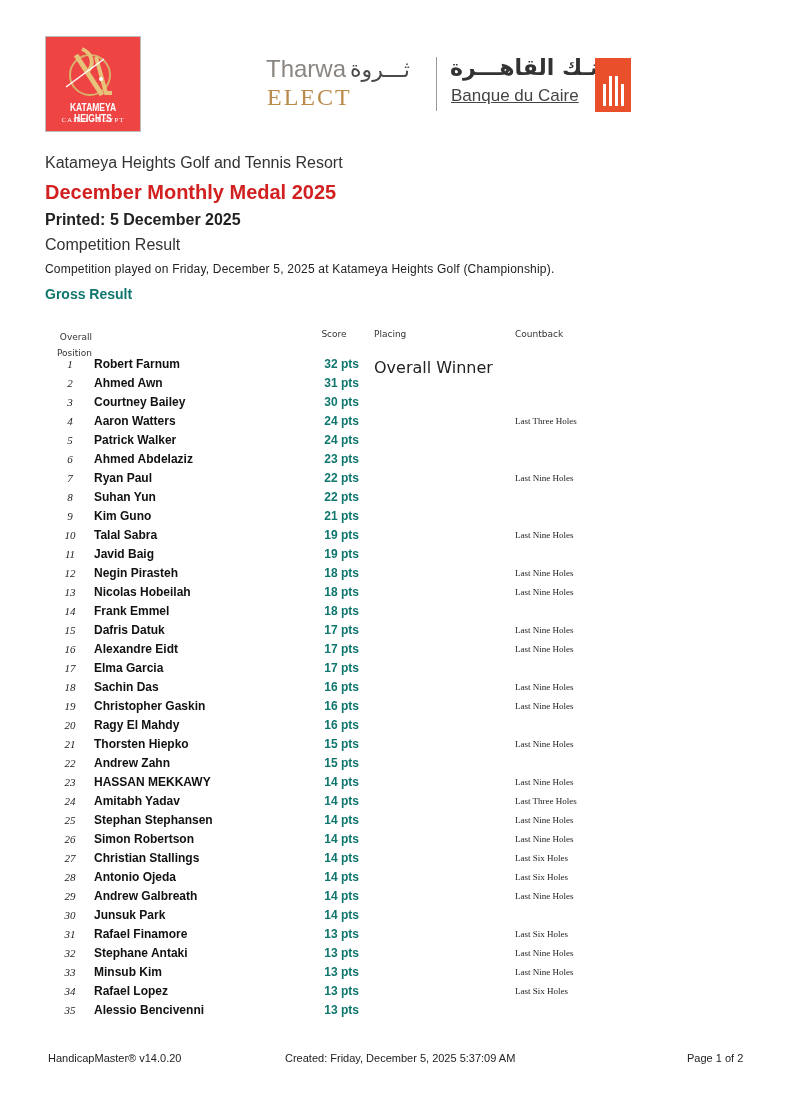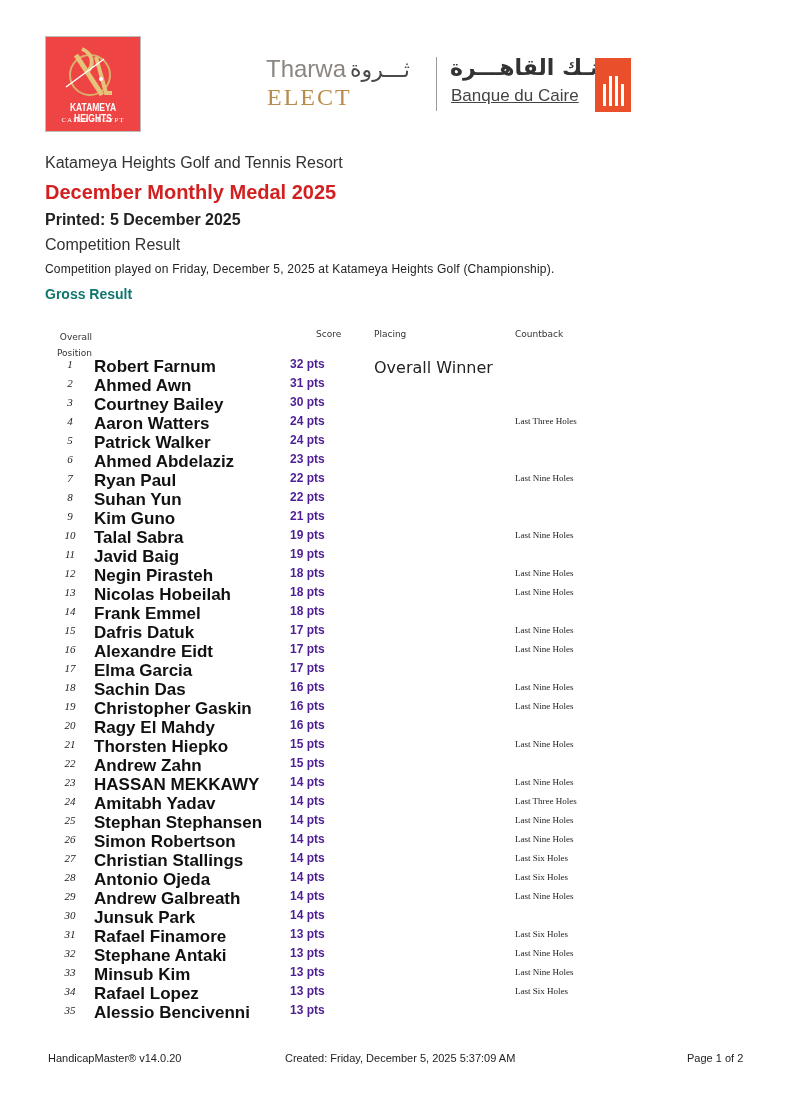--- a/index.html
+++ b/index.html
@@ -22,29 +22,29 @@
 
   .h-resort { position: absolute; left: 45px; top: 154px; font-size: 16px; color: #333; }
   .h-title { position: absolute; left: 45px; top: 181px; font-size: 20px; font-weight: bold; color: #d21f1f; }
   .h-printed { position: absolute; left: 45px; top: 211px; font-size: 16px; font-weight: bold; color: #222; }
   .h-comp { position: absolute; left: 45px; top: 236px; font-size: 16px; color: #333; }
   .h-played { position: absolute; left: 45px; top: 262px; font-size: 12px; color: #222; letter-spacing: 0.2px; }
   .h-gross { position: absolute; left: 45px; top: 286px; font-size: 14px; font-weight: bold; color: #0f766e; }
 
   .col-h { position: absolute; top: 329px; font-size: 9px; color: #333; font-family: "DejaVu Sans", sans-serif; }
   .col-pos { left: 50px; width: 42px; text-align: right; line-height: 16px; }
-  .col-score { left: 316px; width: 60px; text-align: left; }
+  .col-score { left: 304px; width: 60px; text-align: center; }
   .col-placing { left: 374px; }
   .col-cb { left: 515px; }
 
   .rows { position: absolute; left: 0; top: 355px; width: 794px; }
   .row { position: relative; height: 19px; }
   .row .pos { position: absolute; left: 50px; width: 40px; text-align: center; top: 3px; font-size: 11px; font-style: italic; font-family: "Liberation Serif", serif; color: #222; }
-  .row .name { position: absolute; left: 94px; top: 2px; font-size: 17px; font-weight: bold; color: #111; }
-  .row .score { position: absolute; left: 290px; width: 69px; top: 2px; text-align: left; font-size: 12px; font-weight: bold; color: #4c1d95; }
+  .row .name { position: absolute; left: 94px; top: 2px; font-size: 12px; font-weight: bold; color: #111; }
+  .row .score { position: absolute; left: 290px; width: 69px; top: 2px; text-align: right; font-size: 12px; font-weight: bold; color: #0f766e; }
   .row .placing { position: absolute; left: 374px; top: 3px; font-size: 16px; font-family: "DejaVu Sans", sans-serif; color: #222; }
   .row .cb { position: absolute; left: 515px; top: 4px; font-size: 9px; font-family: "Liberation Serif", serif; color: #222; }
 
   .footer { position: absolute; top: 1052px; font-size: 11px; color: #222; }
   .f-left { left: 48px; text-align: right; }
   .f-center { left: 285px; }
   .f-right { left: 687px; }
 </style>
 </head>
 <body>

